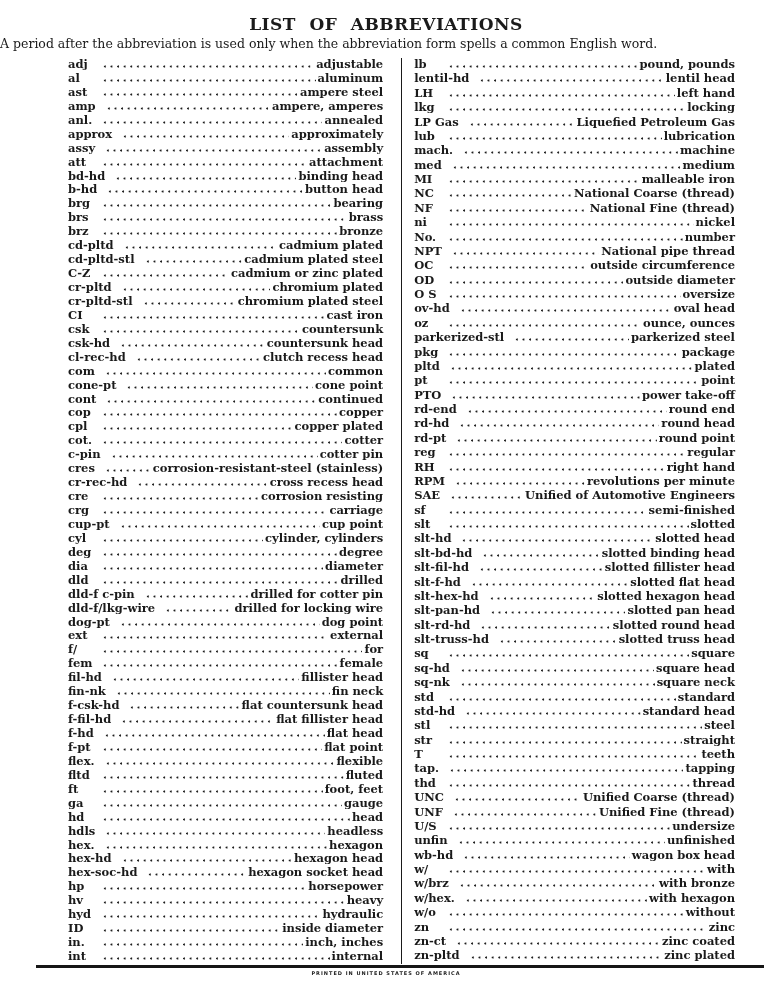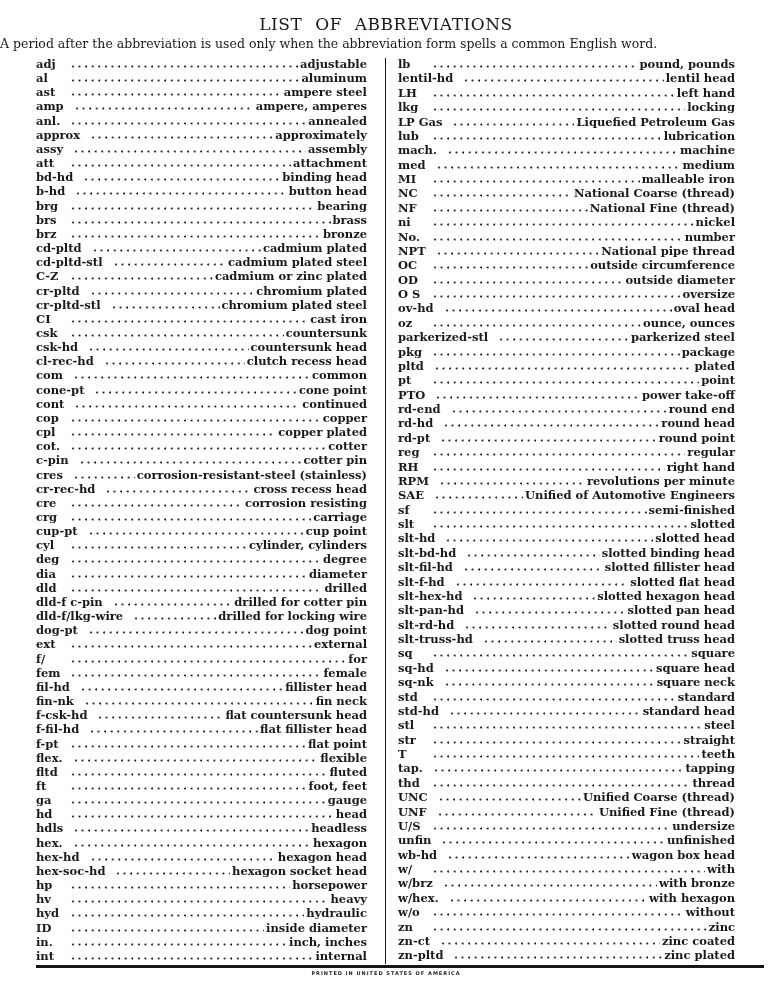--- a/index.html
+++ b/index.html
@@ -16,21 +16,21 @@
     font-family: "DejaVu Serif", "Liberation Serif", serif;
     font-weight: 700;
     overflow: hidden;
     box-sizing: border-box;
     padding-top: 14px;
   }
   .title {
     margin: 0 0 2px 0;
     text-align: center;
     font-size: 17px;
-    font-weight: 400;
+    font-weight: 700;
     letter-spacing: 0.5px;
     word-spacing: 7px;
   }
   .subtitle {
     margin: 0 0 7px 0;
     text-align: left;
     font-size: 12.5px;
     font-weight: 400;
   }
   .columns {
@@ -41,20 +41,21 @@
   .col {
     box-sizing: border-box;
     width: 386px;
     display: flex;
     flex-direction: column;
     justify-content: space-between;
   }
   .col-left {
     padding: 0 18px 0 36px;
     border-right: 1.5px solid #1a1a1a;
+    margin-left: 32px;
   }
   .col-right {
     padding: 0 37px 0 12px;
   }
   .row {
     display: flex;
     height: 14px;
     line-height: 13px;
     font-size: 11.5px;
     white-space: nowrap;
@@ -330,20 +331,25 @@
           <span class="abbr">f-csk-hd</span>
           <span class="leader"></span>
           <span class="meaning">flat countersunk head</span>
         </div>
         <div class="row">
           <span class="abbr">f-fil-hd</span>
           <span class="leader"></span>
           <span class="meaning">flat fillister head</span>
         </div>
         <div class="row">
+          <span class="abbr">f-hd</span>
+          <span class="leader"></span>
+          <span class="meaning">flat head</span>
+        </div>
+        <div class="row">
           <span class="abbr">f-pt</span>
           <span class="leader"></span>
           <span class="meaning">flat point</span>
         </div>
         <div class="row">
           <span class="abbr">flex.</span>
           <span class="leader"></span>
           <span class="meaning">flexible</span>
         </div>
         <div class="row">

